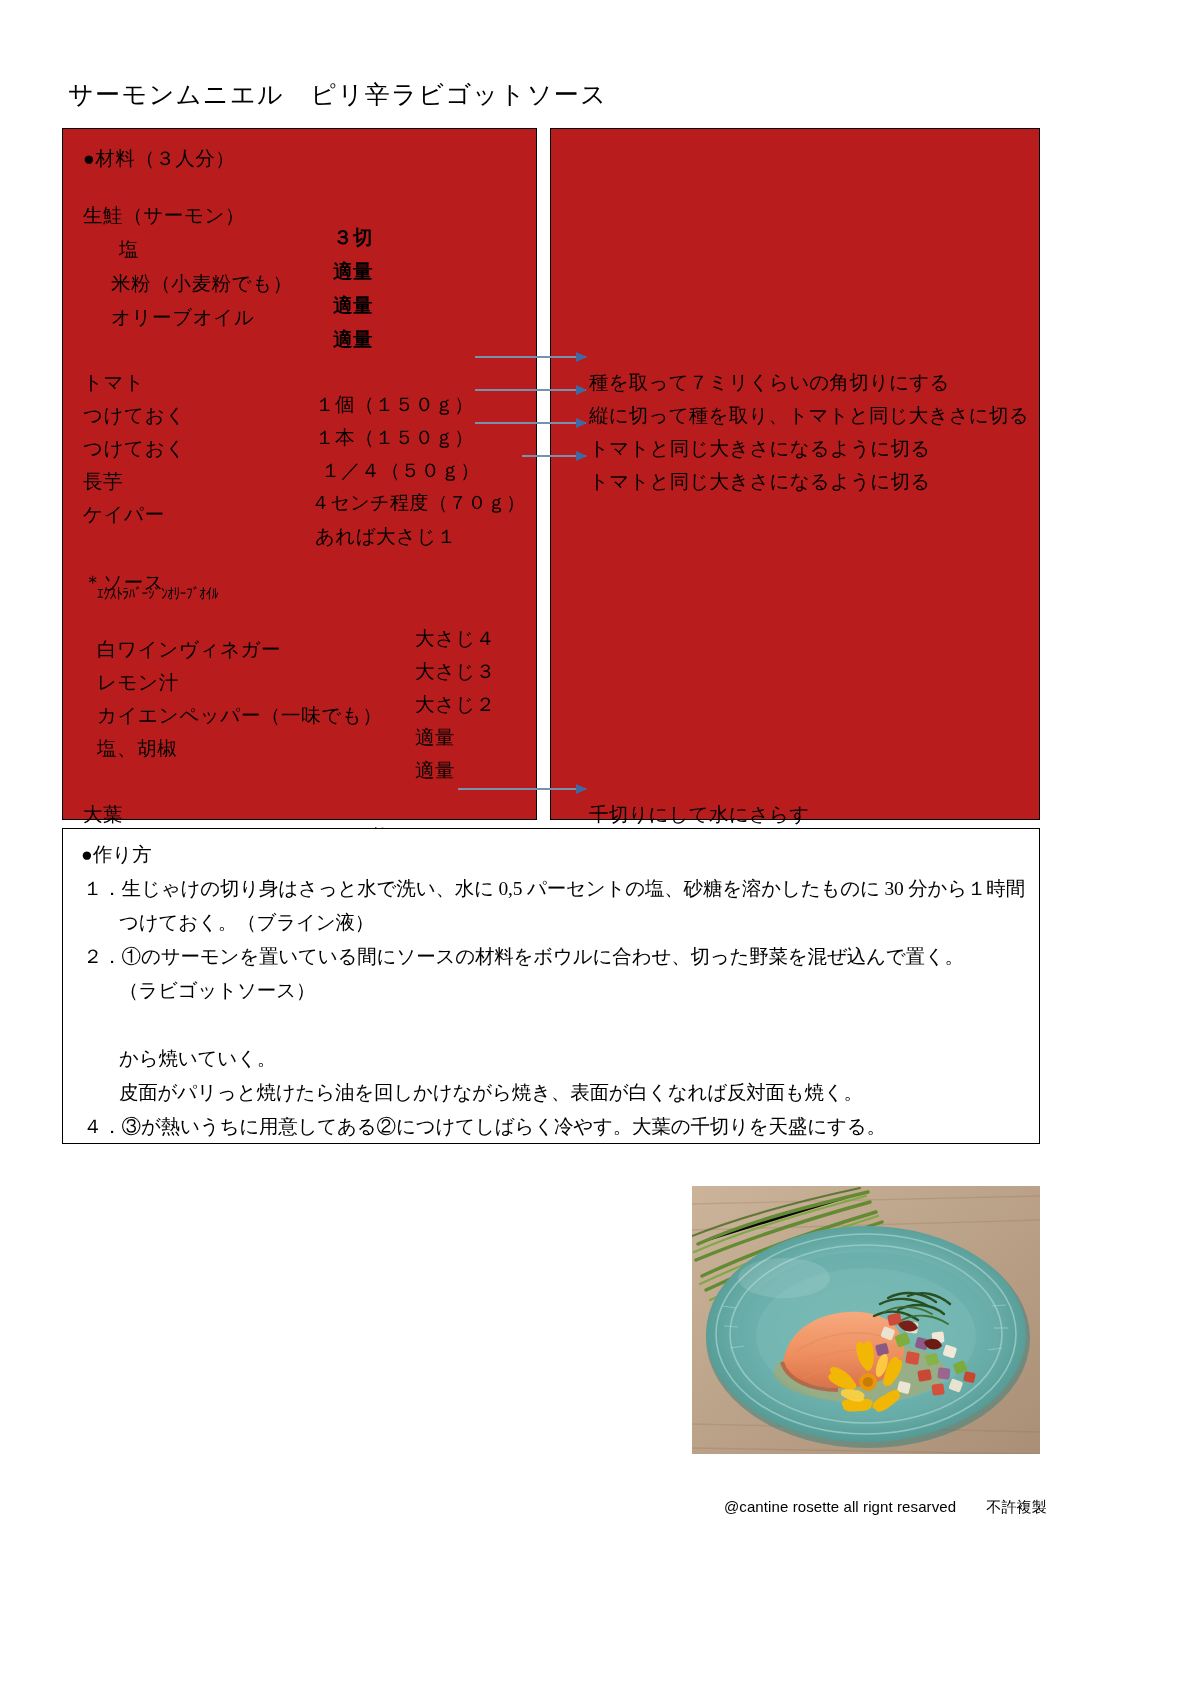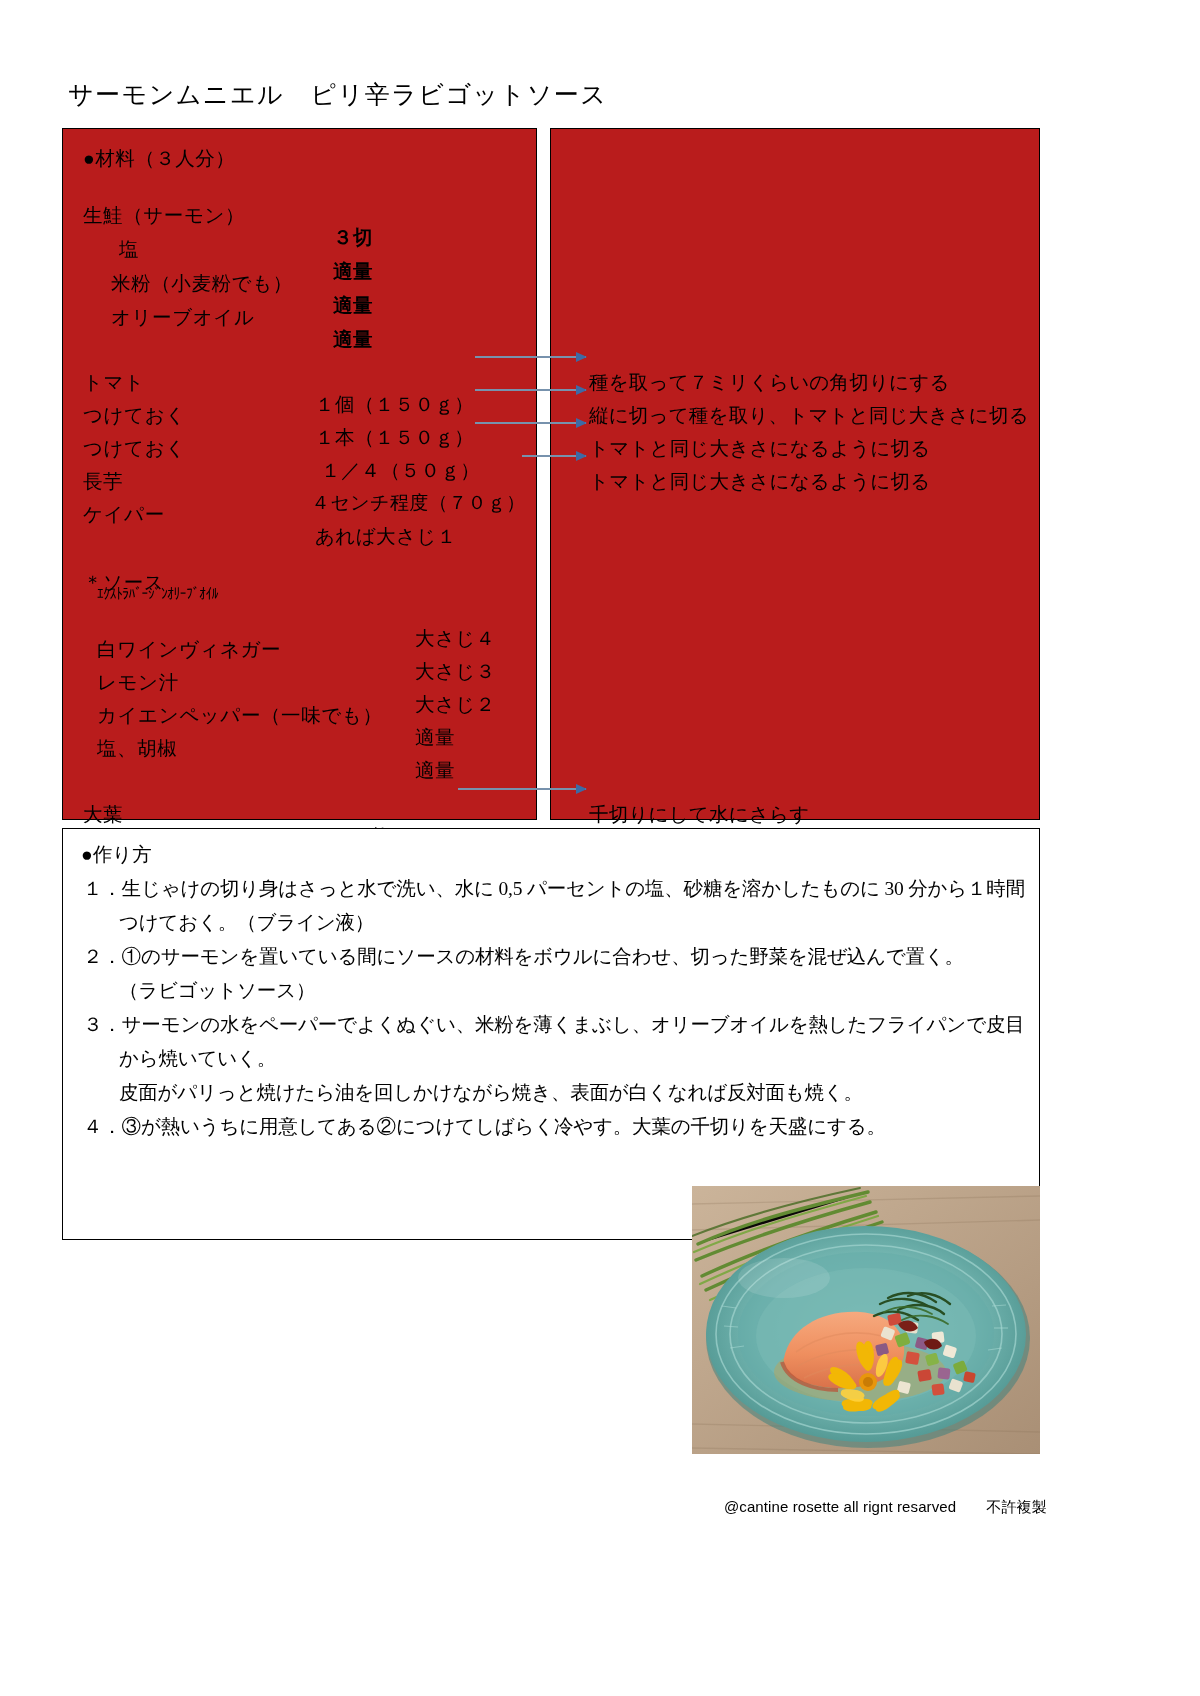--- a/index.html
+++ b/index.html
@@ -129,21 +129,21 @@
     border-bottom: 5.5px solid transparent;
     border-left: 11px solid #3d6aa5;
   }
 
   
   .box-steps {
     position: absolute;
     left: 62px;
     top: 828px;
     width: 978px;
-    height: 412px;
+    height: 316px;
     border: 1.6px solid #000;
     background: #fff;
   }
   .steps-head {
     position: absolute;
     left: 18px;
     top: 12px;
     font-size: 19.5px;
     white-space: pre;
   }
@@ -283,21 +283,20 @@
     <div class="arrow" style="left:460px; top:327px; width:64px;"></div>
     <div class="arrow" style="left:396px; top:660px; width:128px;"></div>
   </div>
 
   <div class="box-steps">
     <div class="steps-head">●作り方</div>
     <div class="step-line step-num" style="top:46px;">１．生じゃけの切り身はさっと水で洗い、水に 0,5 パーセントの塩、砂糖を溶かしたものに 30 分から１時間</div>
     <div class="step-line step-cont" style="top:80px;">つけておく。（ブライン液）</div>
     <div class="step-line step-num" style="top:114px;">２．①のサーモンを置いている間にソースの材料をボウルに合わせ、切った野菜を混ぜ込んで置く。</div>
     <div class="step-line step-cont" style="top:148px;">（ラビゴットソース）</div>
-    <div class="step-line step-num" style="top:182px;">３．サーモンの水をペーパーでよくぬぐい、米粉を薄くまぶし、オリーブオイルを熱したフライパンで皮目</div>
     <div class="step-line step-cont" style="top:216px;">から焼いていく。</div>
     <div class="step-line step-cont" style="top:250px;">皮面がパリっと焼けたら油を回しかけながら焼き、表面が白くなれば反対面も焼く。</div>
     <div class="step-line step-num" style="top:284px;">４．③が熱いうちに用意してある②につけてしばらく冷やす。大葉の千切りを天盛にする。</div>
   </div>
 
   <div class="photo">
     <svg width="348" height="268" viewBox="0 0 348 268" xmlns="http://www.w3.org/2000/svg" aria-hidden="true">
       <defs>
         <radialGradient id="plateG" cx="50%" cy="48%" r="56%">
           <stop offset="0%" stop-color="#8fc9c4"></stop>

